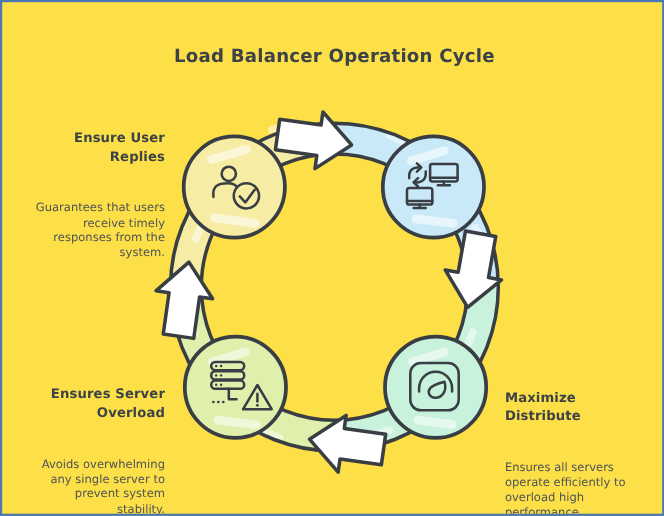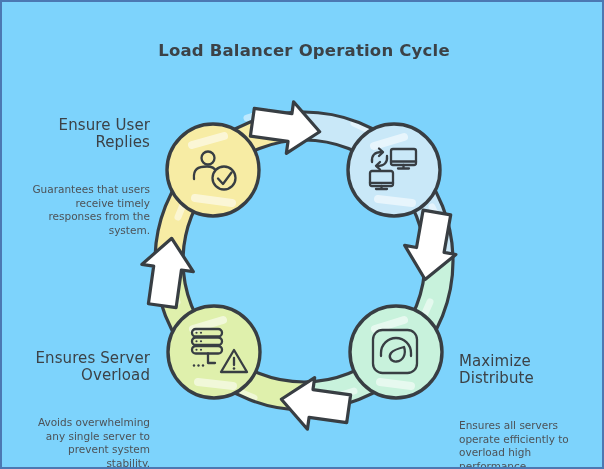--- a/index.html
+++ b/index.html
@@ -1,29 +1,29 @@
 <!DOCTYPE html>
 <html><head>
 <meta charset="utf-8">
 <style>
   html,body { margin:0; padding:0; background:#e8e8e8; }
   .frame {
     position:relative; width:604px; height:469px;
-    box-sizing:border-box; background:#7dd3fc;
+    box-sizing:border-box; background:#fde047;
     border:2px solid #4c78b2; overflow:hidden;
     font-family:"DejaVu Sans","Liberation Sans",sans-serif;
   }
   .title {
     position:absolute; left:0; top:39px; width:604px;
     text-align:center; font-size:16.5px; line-height:20px;
     font-weight:700; color:#3c4247; letter-spacing:0.2px;
   }
   .textblock { position:absolute; white-space:pre-line; }
   .textblock .heading {
-    font-size:15px; line-height:17px; font-weight:400;
+    font-size:12px; line-height:17px; font-weight:700;
     color:#3c4247; letter-spacing:0.1px;
   }
   .textblock .body {
     margin-top:13px; font-size:10.5px; line-height:13.5px;
     color:#4d5257;
   }
   .tb-tl { left:8px;   top:96px;  width:140px; text-align:right; }
   .tb-tr { left:457px; top:100px; width:146px; text-align:left; }
   .tb-bl { left:8px;   top:329px; width:140px; text-align:right; }
   .tb-br { left:457px; top:332px; width:146px; text-align:left; }

